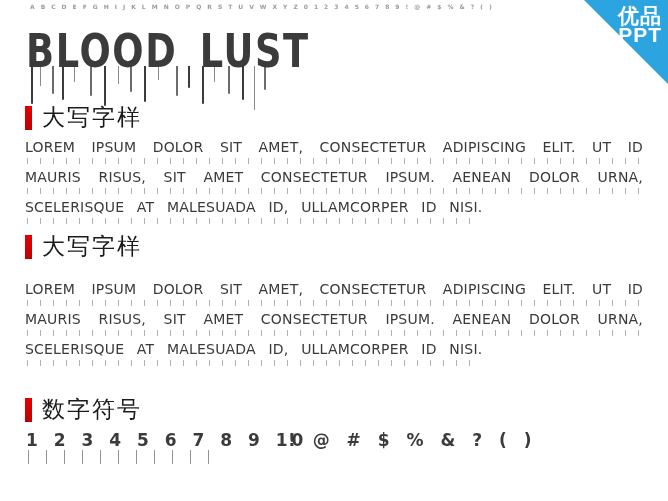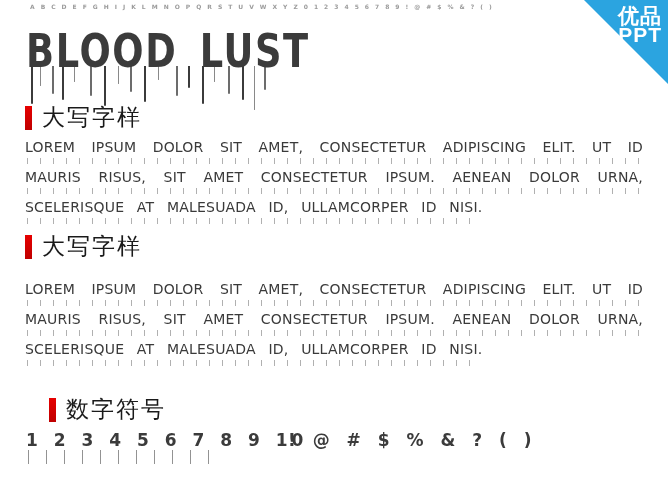--- a/index.html
+++ b/index.html
@@ -128,21 +128,21 @@
   </div>
   <div class="para" style="top:278px;">
     <div class="pline">LOREM IPSUM DOLOR SIT AMET, CONSECTETUR ADIPISCING ELIT. UT ID</div>
     <div class="dripline"></div>
     <div class="pline">MAURIS RISUS, SIT AMET CONSECTETUR IPSUM. AENEAN DOLOR URNA,</div>
     <div class="dripline"></div>
     <div class="pline last">SCELERISQUE AT MALESUADA ID, ULLAMCORPER ID NISI.</div>
     <div class="dripline short"></div>
   </div>
 
-  <div class="heading" style="top:394px;margin-left:24px;">
+  <div class="heading" style="top:394px;">
     <span class="redbar"></span>
     <span>数字符号</span>
   </div>
   <div class="glyphrow">
     <div class="numbers">1 2 3 4 5 6 7 8 9 10</div>
     <div class="symbols">! @ # $ % &amp; ? ( )</div>
     <div class="numdrips"></div>
 
   </div>
 

